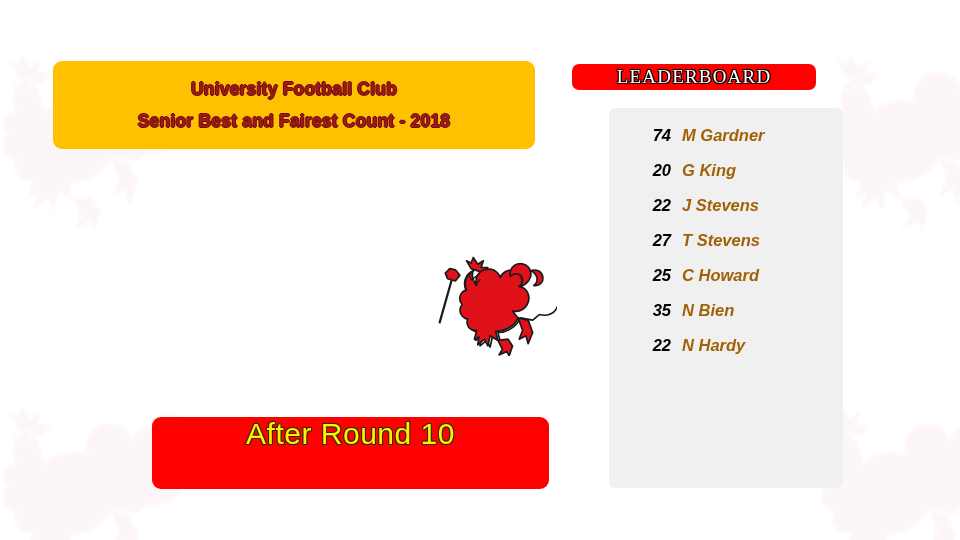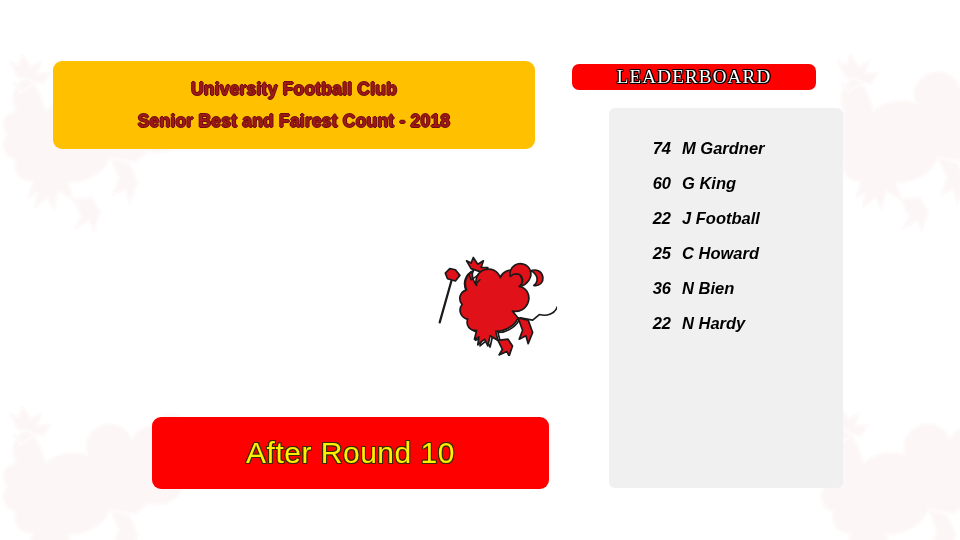--- a/index.html
+++ b/index.html
@@ -70,21 +70,21 @@
   
   #round-button {
     position: absolute;
     left: 152px;
     top: 381px;
     width: 397px;
     height: 72px;
     background: #FF0000;
     border-radius: 9px;
     display: flex;
-    align-items: center;
+    align-items: flex-start;
     justify-content: center;
   }
   #round-button-label {
     color: #FFF000;
     font-size: 30px;
     font-weight: normal;
     letter-spacing: 0.5px;
     white-space: nowrap;
     text-shadow:
       -1px 0 #3a2b00,  1px 0 #3a2b00,
@@ -125,21 +125,21 @@
     top: 72px;
     width: 234px;
     height: 380px;
     background: #F0F0F0;
     border-radius: 6px;
     z-index: 2;
   }
   #leaderboard-list {
     position: absolute;
     left: 0;
-    top: 31px;
+    top: 18px;
     width: 100%;
     list-style: none;
     margin: 0;
     padding: 0;
   }
   .leader-row {
     display: flex;
     align-items: baseline;
     height: 35px;
     padding-left: 20px;
@@ -150,21 +150,21 @@
     font-size: 16.5px;
     font-weight: bold;
     font-style: italic;
     color: #000000;
   }
   .leader-name {
     margin-left: 11px;
     font-size: 16.5px;
     font-weight: bold;
     font-style: italic;
-    color: #000000;
+    color: #a16207;
     white-space: nowrap;
   }
 </style>
 </head>
 <body>
 
 <div id="stage">
 
   <div class="wm wm-tl">
     <svg viewBox="0 0 240 200" xmlns="http://www.w3.org/2000/svg" aria-hidden="true">
@@ -288,33 +288,37 @@
   </div>
 
   <div id="leaderboard-panel">
     <ul id="leaderboard-list">
 
       <li class="leader-row">
         <span class="leader-score">74</span>
         <span class="leader-name">M Gardner</span>
       </li>
       <li class="leader-row">
-        <span class="leader-score">60</span>
+        <span class="leader-score">20</span>
         <span class="leader-name">G King</span>
       </li>
       <li class="leader-row">
         <span class="leader-score">22</span>
-        <span class="leader-name">J Football</span>
+        <span class="leader-name">J Stevens</span>
+      </li>
+      <li class="leader-row">
+        <span class="leader-score">27</span>
+        <span class="leader-name">T Stevens</span>
       </li>
       <li class="leader-row">
         <span class="leader-score">25</span>
         <span class="leader-name">C Howard</span>
       </li>
       <li class="leader-row">
-        <span class="leader-score">36</span>
+        <span class="leader-score">35</span>
         <span class="leader-name">N Bien</span>
       </li>
       <li class="leader-row">
         <span class="leader-score">22</span>
         <span class="leader-name">N Hardy</span>
       </li>
 
     </ul>
   </div>
 

